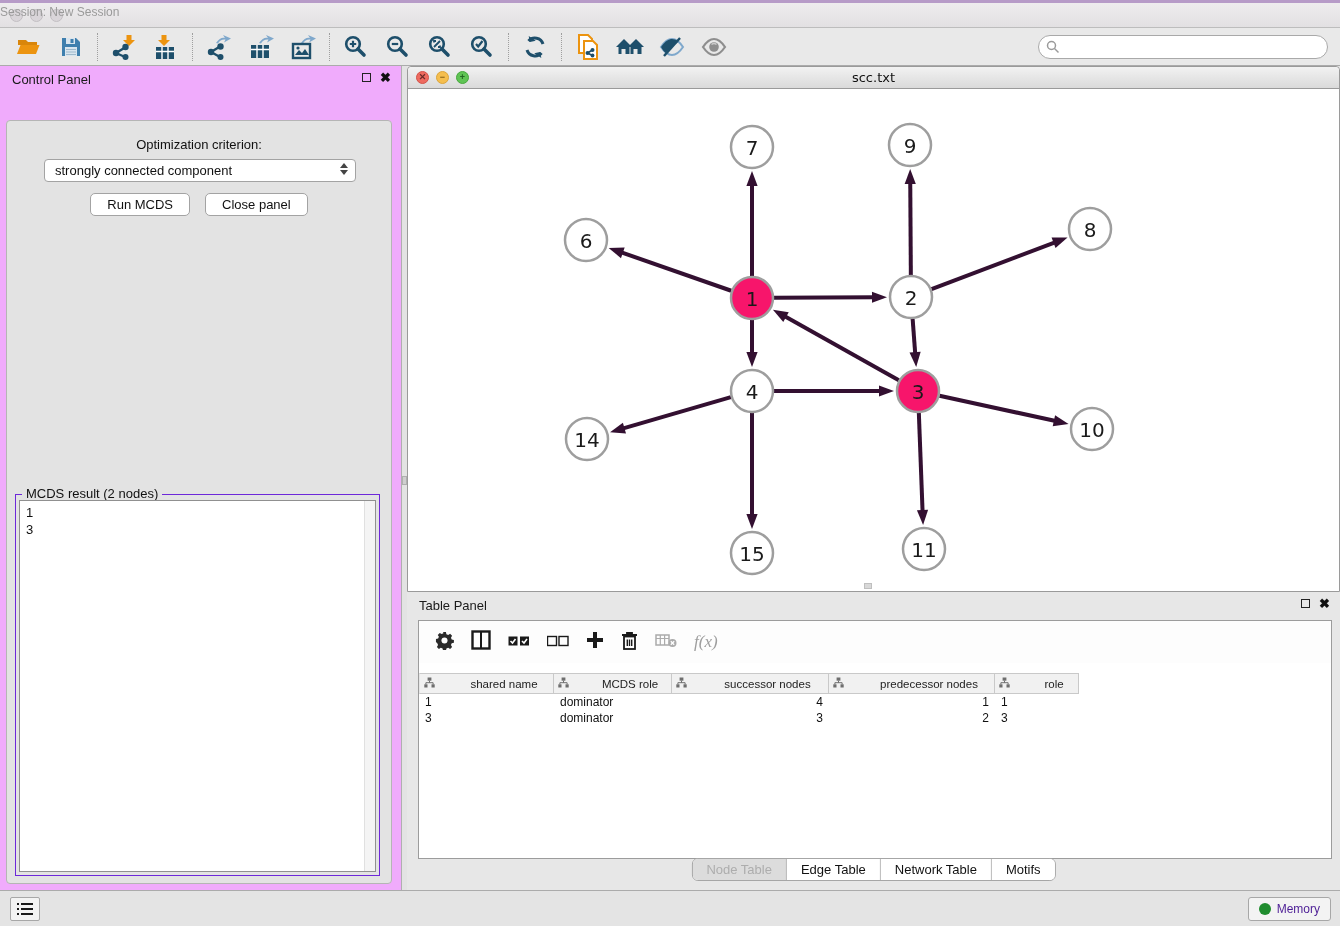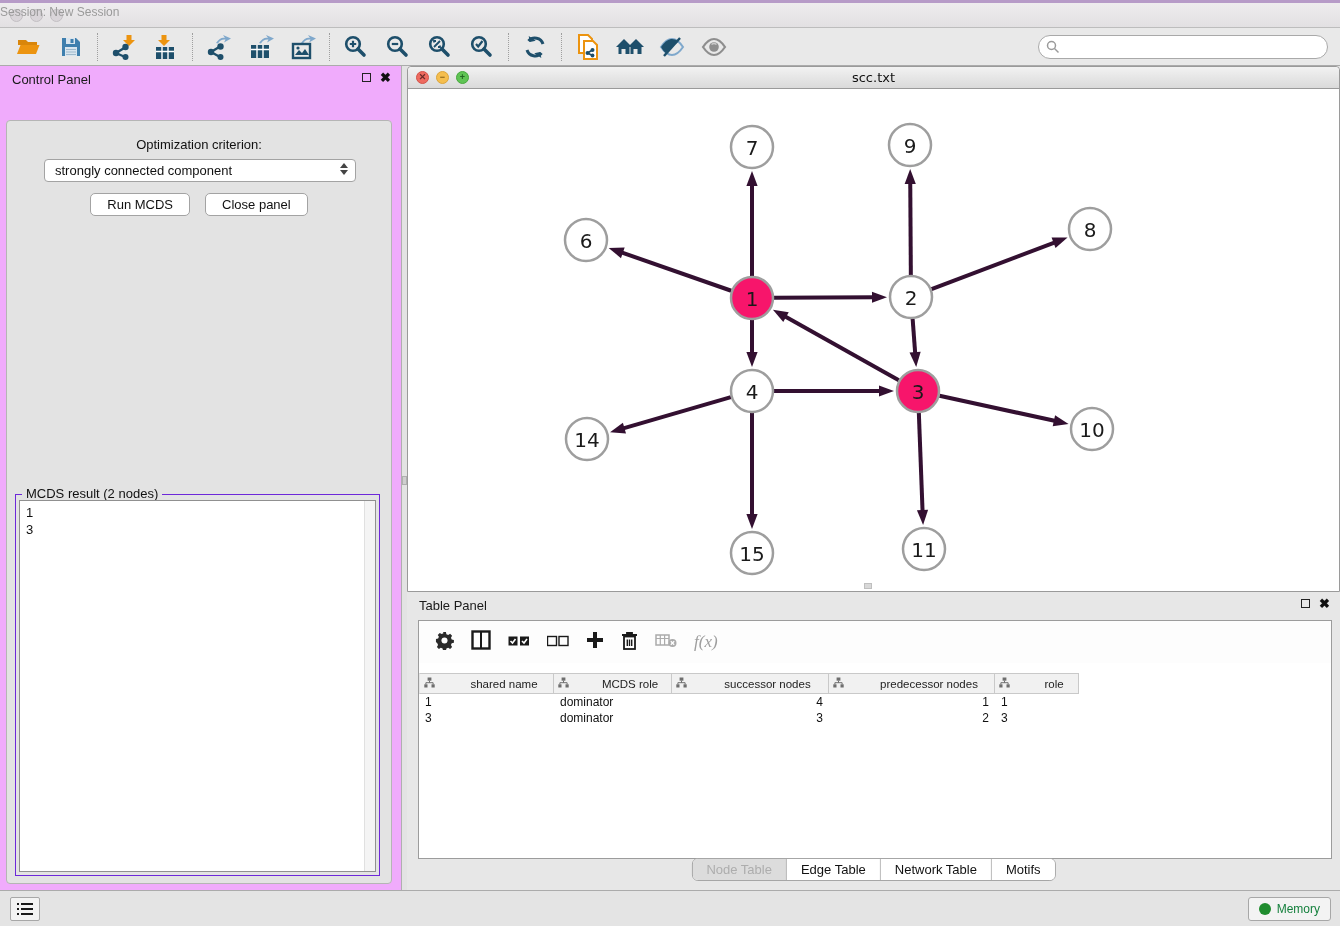--- a/index.html
+++ b/index.html
@@ -104,21 +104,21 @@
   #tp-tabs { position:absolute; bottom:9px; left:50%; transform:translateX(-50%); }
 
   
   #statusbar { position:absolute; left:0; top:890px; width:1340px; height:36px;
     background:#E4E4E4; border-top:1px solid #ABABAB; }
   #list-btn { position:absolute; left:10px; top:6px; width:30px; height:24px;
     background:#F3F3F3; border:1px solid #A7A7A7; border-radius:2px;
     display:flex; align-items:center; justify-content:center; }
   #memory-btn { position:absolute; right:9px; top:6px; height:24px;
     background:#F3F3F3; border:1px solid #A7A7A7; border-radius:3px;
-    display:flex; align-items:center; gap:6px; padding:0 10px; font-size:12px; color:#15803d; }
+    display:flex; align-items:center; gap:6px; padding:0 10px; font-size:12px; color:#4c1d95; }
   #memory-dot { width:12px; height:12px; border-radius:50%; background:#1F8C2E; }
   .fx { font-family:"Liberation Serif", serif; font-style:italic; font-size:17px; color:#9E9E9E; }
 </style>
 </head>
 <body>
 
 <div id="titlebar">
   <div class="accent"></div>
   <div class="dots">
     <div class="dot"></div>

